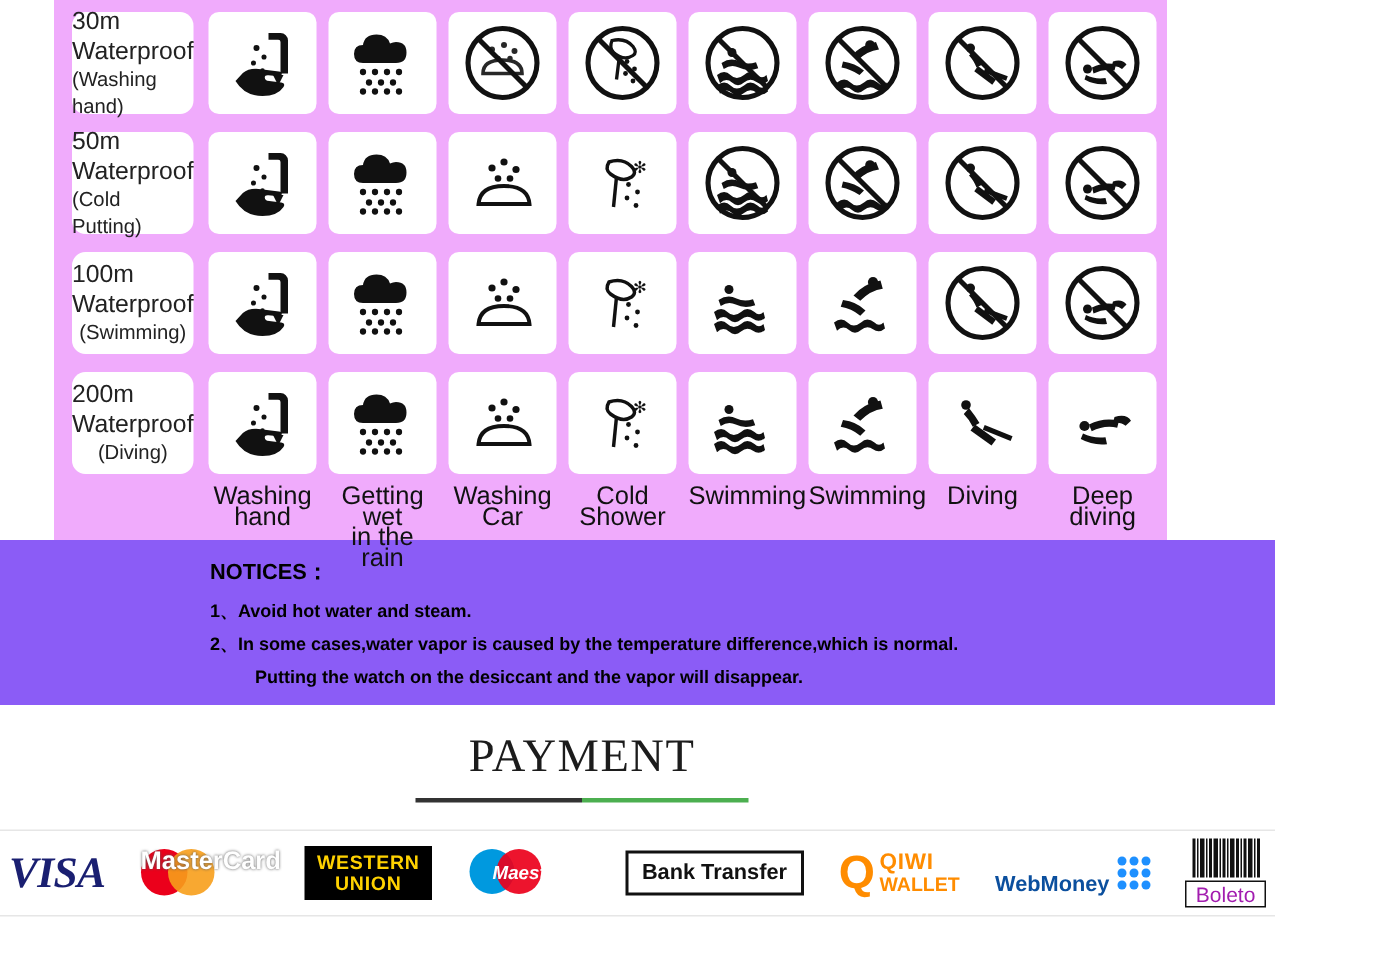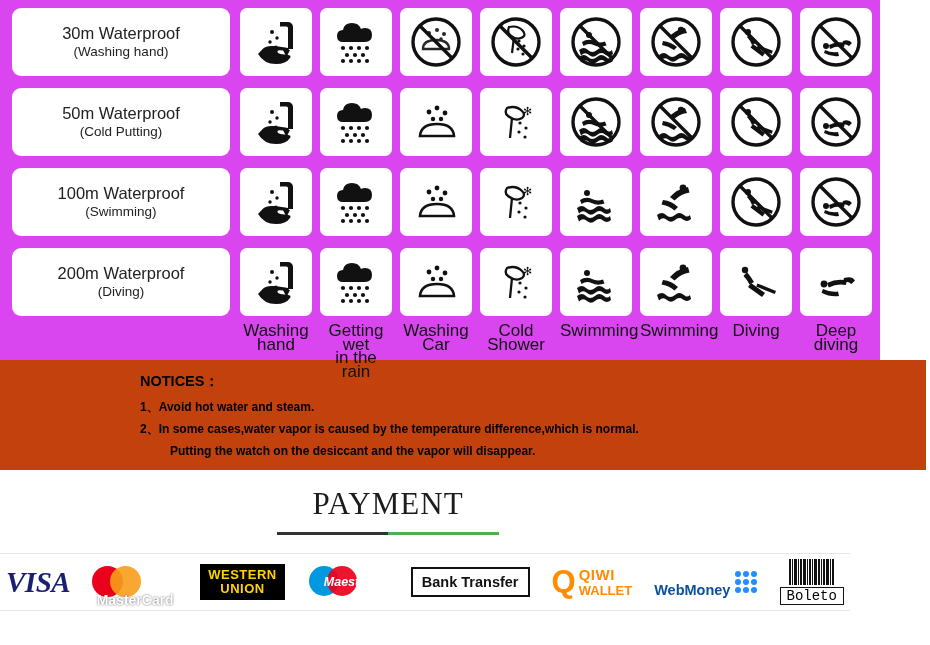--- a/index.html
+++ b/index.html
@@ -7,24 +7,25 @@
   body {
     width: 930px; height: 645px;
     font-family: "Liberation Sans", sans-serif;
     background: #ffffff;
     overflow: hidden;
   }
 
   
   .matrix {
     display: flex;
-    width: 880px;
+    width: 742px;
     height: 360px;
-    background: #d946ef;
+    background: #f0abfc;
     padding: 8px 0 0 0;
+    margin-left: 36px;
   }
   .levels {
     width: 258px;
     padding: 0 10px 0 12px;
     display: flex;
     flex-direction: column;
     justify-content: flex-start;
     gap: 12px;
   }
   .level-card {
@@ -67,23 +68,23 @@
   .col-label {
     width: 72px;
     text-align: center;
     font-size: 17px;
     line-height: 13.5px;
     color: #111;
   }
 
   
   .notices {
-    width: 926px;
+    width: 850px;
     height: 110px;
-    background: #c2410c;
+    background: #8b5cf6;
     padding: 12px 0 0 140px;
     color: #000;
   }
   .notices-title { font-size: 14.5px; font-weight: bold; margin-bottom: 5px; }
   .notice-line { font-size: 12px; font-weight: bold; line-height: 22px; }
   .notice-indent { padding-left: 30px; }
 
   
   .payment {
     width: 776px;
@@ -135,22 +136,22 @@
     color: #1a1f71;
     letter-spacing: -0.5px;
   }
   .mc-wrap { position: relative; width: 86px; height: 40px; }
   .mc-circles { position: absolute; left: 0; top: 4px; width: 60px; height: 32px; }
   .mc-c { position: absolute; width: 31px; height: 31px; border-radius: 50%; top: 0; }
   .mc-red { background: #eb001b; left: 0; }
   .mc-yellow { background: #f79e1b; left: 18px; opacity: .9; }
   .mc-text {
     position: absolute; left: 0; top: 2px; width: 86px;
-    text-align: center; font-size: 14px; font-weight: bold;
-    color: #fff; z-index: 3; text-shadow: 0 0 2px #555; margin-top: 28px;
+    text-align: center; font-size: 17px; font-weight: bold;
+    color: #fff; z-index: 3; text-shadow: 0 0 2px #555;
   }
   .wu {
     background: #000; color: #ffd200; font-weight: bold;
     font-size: 13px; line-height: 14px; text-align: center;
     padding: 4px 8px; letter-spacing: .5px;
   }
   .maestro-wrap { position: relative; width: 82px; height: 38px; }
   .ma-c { position: absolute; width: 30px; height: 30px; border-radius: 50%; top: 3px; }
   .ma-blue { background: #0099df; left: 2px; }
   .ma-red { background: #eb001b; left: 20px; opacity: .92; }
@@ -172,22 +173,22 @@
   .qiwi-txt .t1 { font-size: 15px; font-weight: bold; color: #ff8c00; letter-spacing: .5px; }
   .qiwi-txt .t2 { font-size: 13px; font-weight: bold; color: #ff8c00; }
   .wm { display: flex; align-items: center; }
   .wm-txt { font-size: 14.5px; font-weight: bold; color: #0b4f9e; margin-top: 16px; }
   .wm-dots { margin-left: 5px; display: grid; grid-template-columns: repeat(3, 6px); gap: 2px; }
   .wm-dots i { width: 6px; height: 6px; border-radius: 50%; background: #1e90ff; display: block; }
   .boleto { display: flex; flex-direction: column; align-items: center; }
   .bars { display: flex; height: 26px; gap: 1px; }
   .bars i { display: block; background: #111; height: 26px; }
   .boleto-txt {
-    font-size: 14px; color: #000000; border: 1px solid #111;
-    padding: 0 6px; margin-top: 2px; font-family: Liberation Mono, monospace;
+    font-size: 14px; color: #a21caf; border: 1px solid #111;
+    padding: 0 6px; margin-top: 2px; font-family: Liberation Sans, sans-serif;
   }
 </style>
 </head>
 <body>
 
 <div class="matrix">
 
   <div class="levels">
     <div class="level-card">
       <div class="level-title">30m Waterproof</div>

